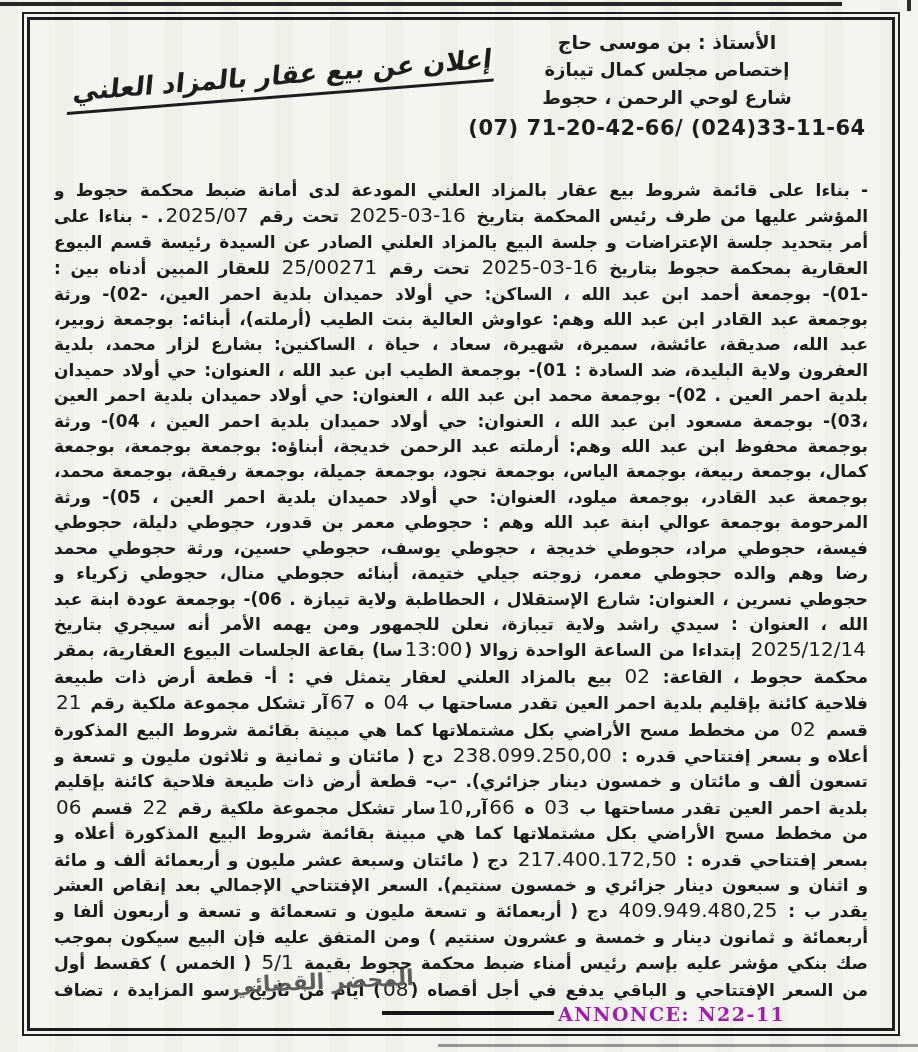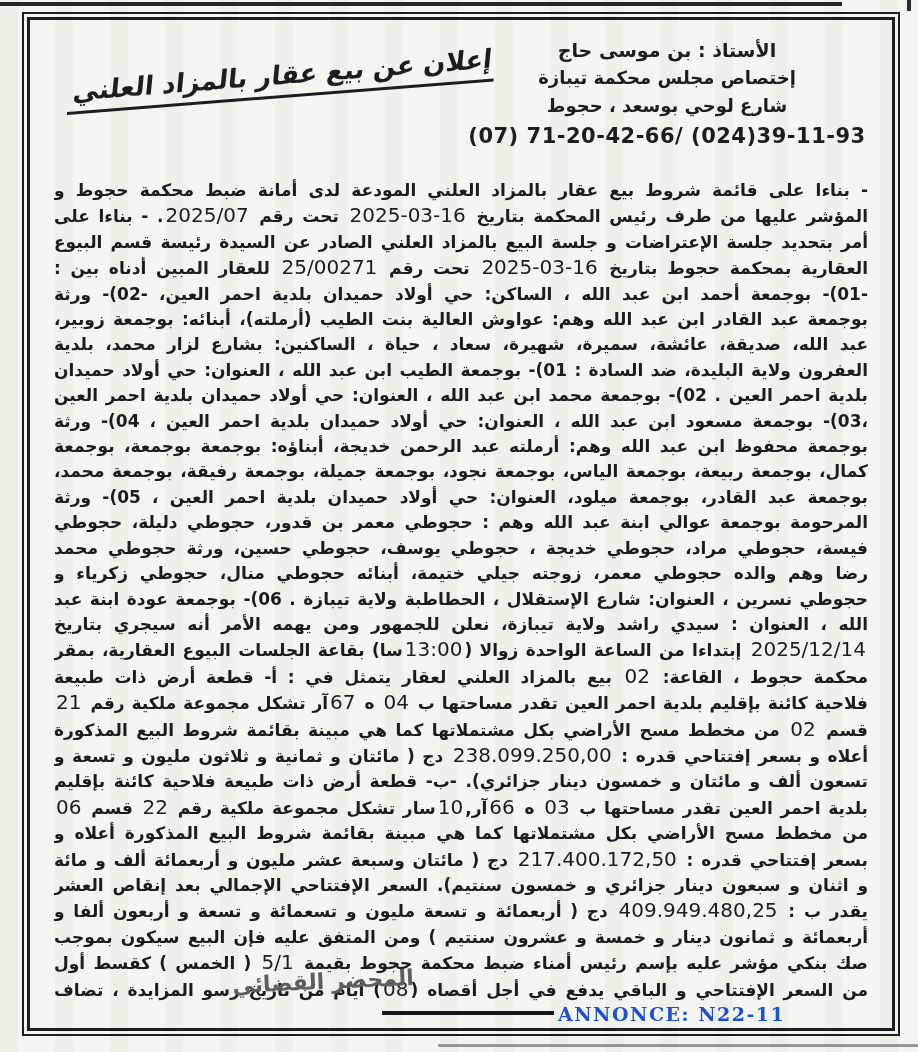--- a/index.html
+++ b/index.html
@@ -45,21 +45,21 @@
     transform:rotate(-4.5deg);
     text-align:center;font-size:26px;font-weight:bold;
   }
   .auction-title .t{
     display:inline-block;transform:skewX(-10deg);
     border-bottom:3px solid #1d1d1d;padding:0 4px 5px 4px;
     white-space:nowrap;
   }
   .office-block{
     position:absolute;right:0;top:2px;width:402px;
-    text-align:center;font-weight:bold;line-height:28px;margin-top:8px;
+    text-align:center;font-weight:bold;line-height:28px;
   }
   .office-line-1{font-size:19px;}
   .office-line-2{font-size:19px;}
   .office-line-3{font-size:18px;}
   .office-line-4{font-size:18px;}
   .office-phone{font-size:21px;letter-spacing:.5px;direction:ltr;margin-top:2px;}
   .ad-body{
     flex:1 1 auto;overflow:hidden;
     font-size:17px;font-weight:bold;line-height:25.4px;
     text-align:justify;word-spacing:1px;color:#1c1c1c;
@@ -72,44 +72,44 @@
     position:absolute;bottom:34px;left:168px;width:250px;
     text-align:center;transform:rotate(-2.5deg);
     color:#5e5e5e;font-size:22px;font-weight:bold;
   }
   .annonce-bar{
     position:absolute;bottom:13px;left:352px;width:172px;height:4px;background:#161616;
   }
   .annonce{
     position:absolute;bottom:3px;left:528px;
     font-family:"DejaVu Serif", serif;font-weight:bold;font-size:19px;
-    letter-spacing:1.5px;color:#1d4ed8;direction:ltr;
+    letter-spacing:1.5px;color:#a21caf;direction:ltr;
   }
 </style>
 </head>
 <body>
 
 <div class="page">
 
   <div class="artifact-top"></div>
   <div class="artifact-corner"></div>
   <div class="artifact-bottom"></div>
 
   <div class="frame-outer">
     <div class="frame-inner">
 
       <div class="ad-header">
         <div class="auction-title">
           <span class="t">إعلان عن بيع عقار بالمزاد العلني</span>
         </div>
         <div class="office-block">
           <div class="office-line-1">الأستاذ : بن موسى حاج</div>
-          <div class="office-line-3">إختصاص مجلس محكمة تيبازة</div>
-          <div class="office-line-4">شارع لوحي بوسعد ، حجوط</div>
-          <div class="office-phone">(07) 71-20-42-66/ (024)39-11-93</div>
+          <div class="office-line-3">إختصاص مجلس كمال تيبازة</div>
+          <div class="office-line-4">شارع لوحي الرحمن ، حجوط</div>
+          <div class="office-phone">(07) 71-20-42-66/ (024)33-11-64</div>
         </div>
       </div>
 
       <div class="ad-body"><span class="txt">- بناءا على قائمة شروط بيع عقار بالمزاد العلني المودعة لدى أمانة ضبط محكمة حجوط و المؤشر عليها من طرف رئيس المحكمة بتاريخ </span><span class="num">2025-03-16</span><span class="txt"> تحت رقم </span><span class="num">2025/07</span><span class="txt">. - بناءا على أمر بتحديد جلسة الإعتراضات و جلسة البيع بالمزاد العلني الصادر عن السيدة رئيسة قسم البيوع العقارية بمحكمة حجوط بتاريخ </span><span class="num">2025-03-16</span><span class="txt"> تحت رقم </span><span class="num">25/00271</span><span class="txt"> للعقار المبين أدناه بين : -01)- بوجمعة أحمد ابن عبد الله ، الساكن: حي أولاد حميدان بلدية احمر العين، -02)- ورثة بوجمعة عبد القادر ابن عبد الله وهم: عواوش العالية بنت الطيب (أرملته)، أبنائه: بوجمعة زوبير، عبد الله، صديقة، عائشة، سميرة، شهيرة، سعاد ، حياة ، الساكنين: بشارع لزار محمد، بلدية العفرون ولاية البليدة، ضد السادة : 01)- بوجمعة الطيب ابن عبد الله ، العنوان: حي أولاد حميدان بلدية احمر العين . 02)- بوجمعة محمد ابن عبد الله ، العنوان: حي أولاد حميدان بلدية احمر العين ،03)- بوجمعة مسعود ابن عبد الله ، العنوان: حي أولاد حميدان بلدية احمر العين ، 04)- ورثة بوجمعة محفوظ ابن عبد الله وهم: أرملته عبد الرحمن خديجة، أبناؤه: بوجمعة بوجمعة، بوجمعة كمال، بوجمعة ربيعة، بوجمعة الياس، بوجمعة نجود، بوجمعة جميلة، بوجمعة رفيقة، بوجمعة محمد، بوجمعة عبد القادر، بوجمعة ميلود، العنوان: حي أولاد حميدان بلدية احمر العين ، 05)- ورثة المرحومة بوجمعة عوالي ابنة عبد الله وهم : حجوطي معمر بن قدور، حجوطي دليلة، حجوطي فيسة، حجوطي مراد، حجوطي خديجة ، حجوطي يوسف، حجوطي حسين، ورثة حجوطي محمد رضا وهم والده حجوطي معمر، زوجته جيلي ختيمة، أبنائه حجوطي منال، حجوطي زكرياء و حجوطي نسرين ، العنوان: شارع الإستقلال ، الحطاطبة ولاية تيبازة . 06)- بوجمعة عودة ابنة عبد الله ، العنوان : سيدي راشد ولاية تيبازة، نعلن للجمهور ومن يهمه الأمر أنه سيجري بتاريخ </span><span class="num">2025/12/14</span><span class="txt"> إبتداءا من الساعة الواحدة زوالا (</span><span class="num">13:00</span><span class="txt">سا) بقاعة الجلسات البيوع العقارية، بمقر محكمة حجوط ، القاعة: </span><span class="num">02</span><span class="txt"> بيع بالمزاد العلني لعقار يتمثل في : أ- قطعة أرض ذات طبيعة فلاحية كائنة بإقليم بلدية احمر العين تقدر مساحتها ب </span><span class="num">04</span><span class="txt"> ه </span><span class="num">67</span><span class="txt">آر تشكل مجموعة ملكية رقم </span><span class="num">21</span><span class="txt"> قسم </span><span class="num">02</span><span class="txt"> من مخطط مسح الأراضي بكل مشتملاتها كما هي مبينة بقائمة شروط البيع المذكورة أعلاه و بسعر إفتتاحي قدره : </span><span class="num">238.099.250,00</span><span class="txt"> دج ( مائتان و ثمانية و ثلاثون مليون و تسعة و تسعون ألف و مائتان و خمسون دينار جزائري). -ب- قطعة أرض ذات طبيعة فلاحية كائنة بإقليم بلدية احمر العين تقدر مساحتها ب </span><span class="num">03</span><span class="txt"> ه </span><span class="num">66</span><span class="txt">آر,</span><span class="num">10</span><span class="txt">سار تشكل مجموعة ملكية رقم </span><span class="num">22</span><span class="txt"> قسم </span><span class="num">06</span><span class="txt"> من مخطط مسح الأراضي بكل مشتملاتها كما هي مبينة بقائمة شروط البيع المذكورة أعلاه و بسعر إفتتاحي قدره : </span><span class="num">217.400.172,50</span><span class="txt"> دج ( مائتان وسبعة عشر مليون و أربعمائة ألف و مائة و اثنان و سبعون دينار جزائري و خمسون سنتيم). السعر الإفتتاحي الإجمالي بعد إنقاص العشر يقدر ب : </span><span class="num">409.949.480,25</span><span class="txt"> دج ( أربعمائة و تسعة مليون و تسعمائة و تسعة و أربعون ألفا و أربعمائة و ثمانون دينار و خمسة و عشرون سنتيم ) ومن المتفق عليه فإن البيع سيكون بموجب صك بنكي مؤشر عليه بإسم رئيس أمناء ضبط محكمة حجوط بقيمة </span><span class="num">5/1</span><span class="txt"> ( الخمس ) كقسط أول من السعر الإفتتاحي و الباقي يدفع في أجل أقصاه (</span><span class="num">08</span><span class="txt">) أيام من تاريخ رسو المزايدة ، تضاف إليه المصاريف و التسجيل . لمزيد من المعلومات ولسحب دفتر الشروط ، الإتصال بأمانة محكمة حجوط أو بمكتب المحضر القضائي الأستاذ/بن موسى حاج بالعنوان المذكور أعلاه .</span></div>
 
       <div class="signature">المحضر القضائي</div>
 
       <div class="annonce-bar"></div>
       <div class="annonce">ANNONCE: N22-11</div>
 

